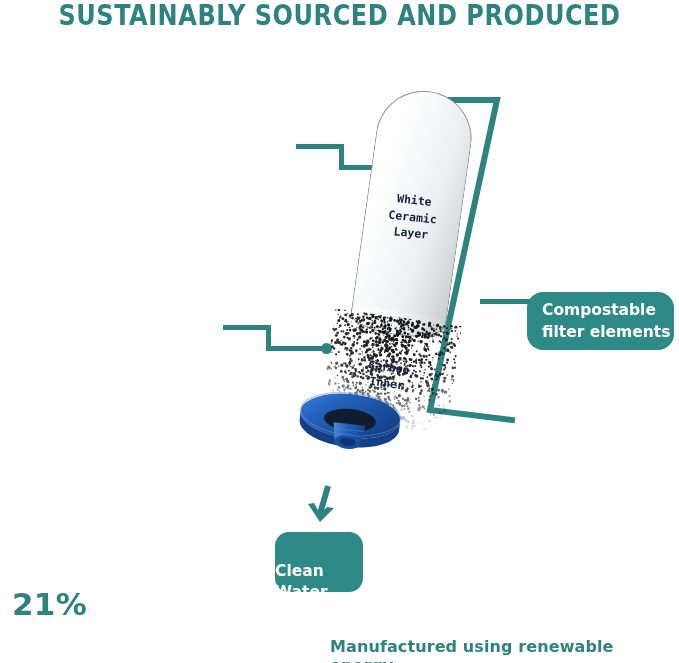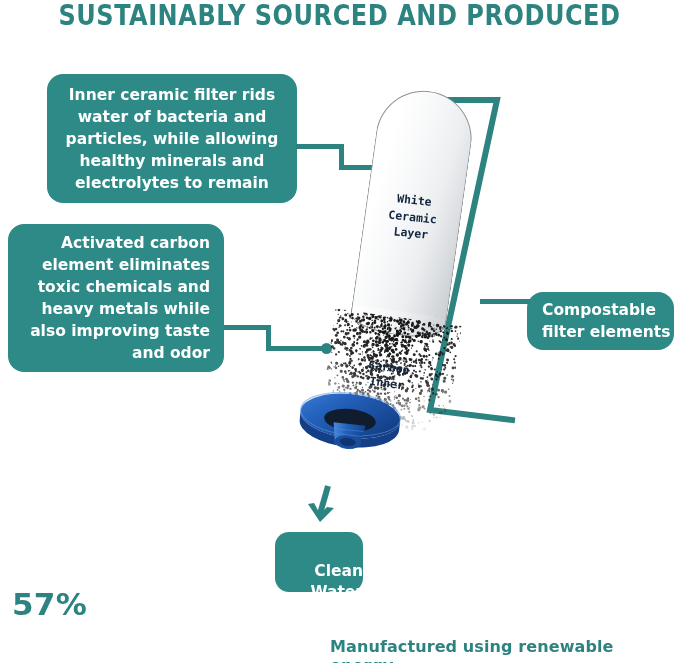--- a/index.html
+++ b/index.html
@@ -56,21 +56,21 @@
     padding:4px 0 4px 15px;
     margin-top:20px;
   }
   #callout-compostable span{text-align:left;}
 
   #callout-clean{
     left:275px;top:532px;width:88px;height:60px;
     border-radius:14px;
     padding:2px 0;
   }
-  #callout-clean span{text-align:right;line-height:1.35;margin-top:39px;}
+  #callout-clean span{text-align:left;line-height:1.35;margin-top:39px;}
 
   
   .conn{position:absolute;background:#2c8380;}
   .dot{
     position:absolute;width:11px;height:11px;border-radius:50%;
     background:#2c8380;
   }
 
   
   #c1a{left:296px;top:144px;width:48px;height:5px;}
@@ -153,27 +153,21 @@
     color:#2c8380;font-weight:700;font-size:16px;letter-spacing:0.1px;
   }
 </style>
 </head>
 <body>
 
 <div class="stage">
 
   <div class="title">SUSTAINABLY SOURCED AND PRODUCED</div>
 
-  <div class="callout" id="callout-ceramic">
-    <span>Inner ceramic filter rids water of bacteria and particles, while allowing healthy minerals and electrolytes to remain</span>
-  </div>
-
-  <div class="callout" id="callout-carbon">
-    <span>Activated carbon element eliminates toxic chemicals and heavy metals while also improving taste and odor</span>
-  </div>
+
 
   <div class="callout" id="callout-compostable">
     <span>Compostable filter elements</span>
   </div>
 
   <div class="callout" id="callout-clean">
     <span>Clean Water</span>
   </div>
 
   <div class="conn" id="c1a"></div>
@@ -1486,16 +1480,16 @@
     <ellipse cx="52" cy="52" rx="13" ry="6.5" fill="#1a4e9d"></ellipse>
     <ellipse cx="52" cy="52" rx="8" ry="4" fill="#0e3572"></ellipse>
     <path d="M37 40 h30 M38 45 h28" stroke="#5b93e0" stroke-width="1" opacity="0.45" fill="none"></path>
   </svg>
 
   <svg class="arrow" viewBox="0 0 46 42">
     <path d="M28 2 L20 30" stroke="#2c8380" stroke-width="6" stroke-linecap="butt" fill="none"></path>
     <path d="M8 20 L20 38 L34 24 L27 23 L20 30 L14 19 Z" fill="#2c8380"></path>
   </svg>
 
-  <div class="pct">57%</div>
+  <div class="pct">21%</div>
   <div class="renew">Manufactured using renewable energy</div>
 
 </div>
 
 </body></html>

